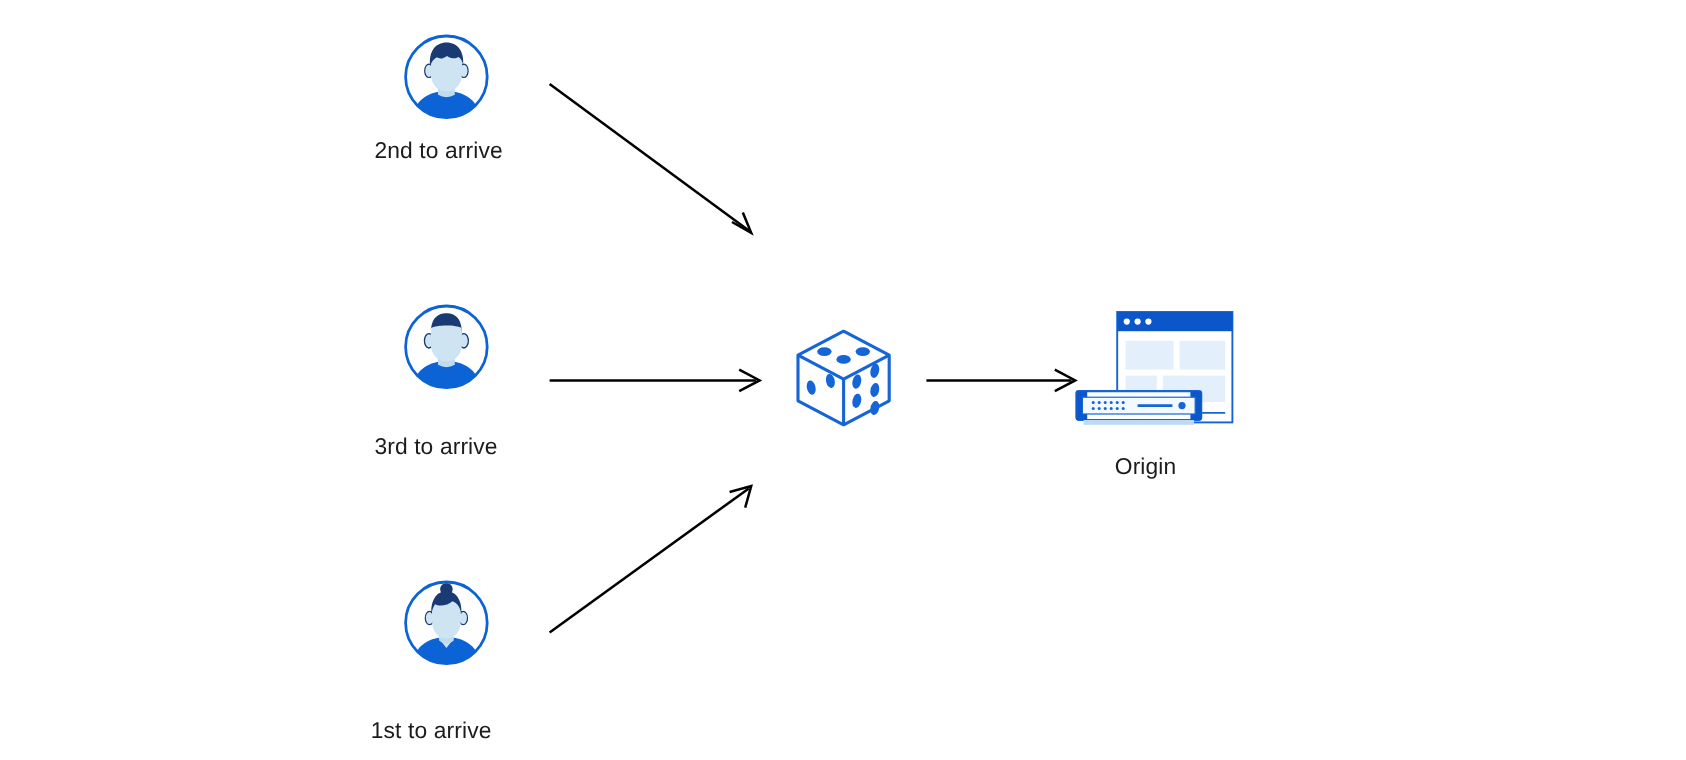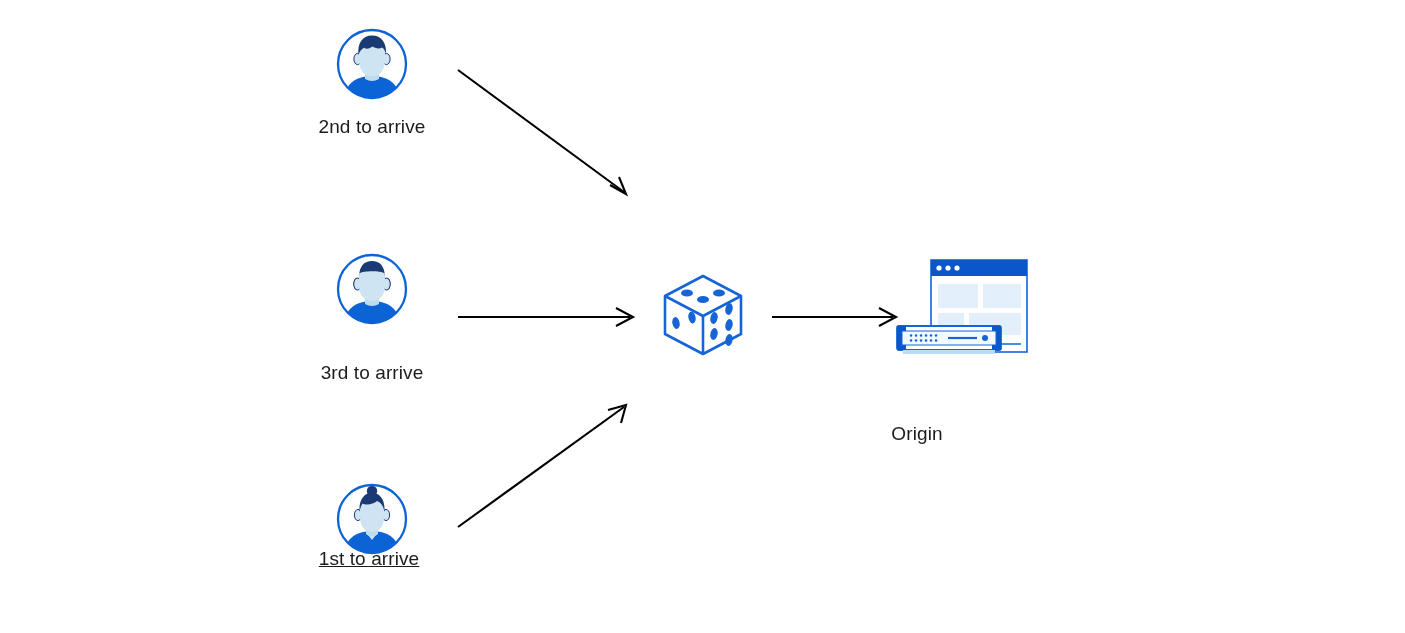--- a/index.html
+++ b/index.html
@@ -22,21 +22,21 @@
     position: absolute;
     width: 74px;
     height: 74px;
   }
   .node-label {
     position: absolute;
     font-size: 19px;
     line-height: 22px;
     color: #1c1c1c;
     white-space: nowrap;
-    text-align: center;
+    text-align: left;
     letter-spacing: 0.1px;
   }
   .arrow-layer {
     position: absolute;
     left: 0;
     top: 0;
     width: 1405px;
     height: 633px;
     pointer-events: none;
   }
@@ -150,21 +150,21 @@
         <path d="M25 28 C25 16.5 30.5 12 37 12 C43.5 12 49 16.5 49 28 L49 35 C49 45 43.5 50 37 50 C30.5 50 25 45 25 35 Z" fill="#cfe4f2"></path>
 
         <path d="M24.6 30 C23.4 18 29.5 10.5 37 10.5 C44.5 10.5 50.6 18 49.4 30
                  C48.6 24 46 20.5 42 19 C38.5 22.5 31 23.5 27.5 21.5
                  C26 23.8 25 26.6 24.6 30 Z" fill="#1a3a73"></path>
         <circle cx="37" cy="9" r="5.2" fill="#1a3a73"></circle>
       </g>
       <circle cx="37" cy="37" r="34" fill="none" stroke="#0b63d6" stroke-width="2.3"></circle>
     </svg>
   </div>
-  <div class="node-label" style="left:309px; top:548px; width:120px;text-decoration:underline;">1st to arrive</div>
+  <div class="node-label" style="left:309px; top:599px; width:120px;">1st to arrive</div>
 
   <div class="dice-wrap" style="left:657px; top:268px;">
     <svg width="92" height="92" viewBox="0 0 92 92" xmlns="http://www.w3.org/2000/svg">
       <g fill="none" stroke="#1565d8" stroke-width="2.6" stroke-linejoin="round">
 
         <polygon points="46,8 84,28 84,66 46,86 8,66 8,28"></polygon>
         <polyline points="8,28 46,48 84,28"></polyline>
         <line x1="46" y1="48" x2="46" y2="86"></line>
       </g>
       <g fill="#1565d8">
@@ -220,15 +220,15 @@
           <circle cx="28" cy="84.5" r="1.25"></circle>
             <circle cx="33" cy="84.5" r="1.25"></circle>
           <circle cx="38" cy="84.5" r="1.25"></circle>
             <circle cx="43" cy="84.5" r="1.25"></circle>
         </g>
         <line x1="55" y1="82" x2="84" y2="82" stroke="#1565d8" stroke-width="2.2"></line>
         <circle cx="92" cy="82" r="3" fill="#1565d8"></circle>
       </g>
     </svg>
   </div>
-  <div class="node-label" style="left:857px; top:379px; width:120px;margin-top:44px;">Origin</div>
+  <div class="node-label" style="left:929px; top:379px; width:120px;">Origin</div>
 
 </div>
 
 </body></html>

